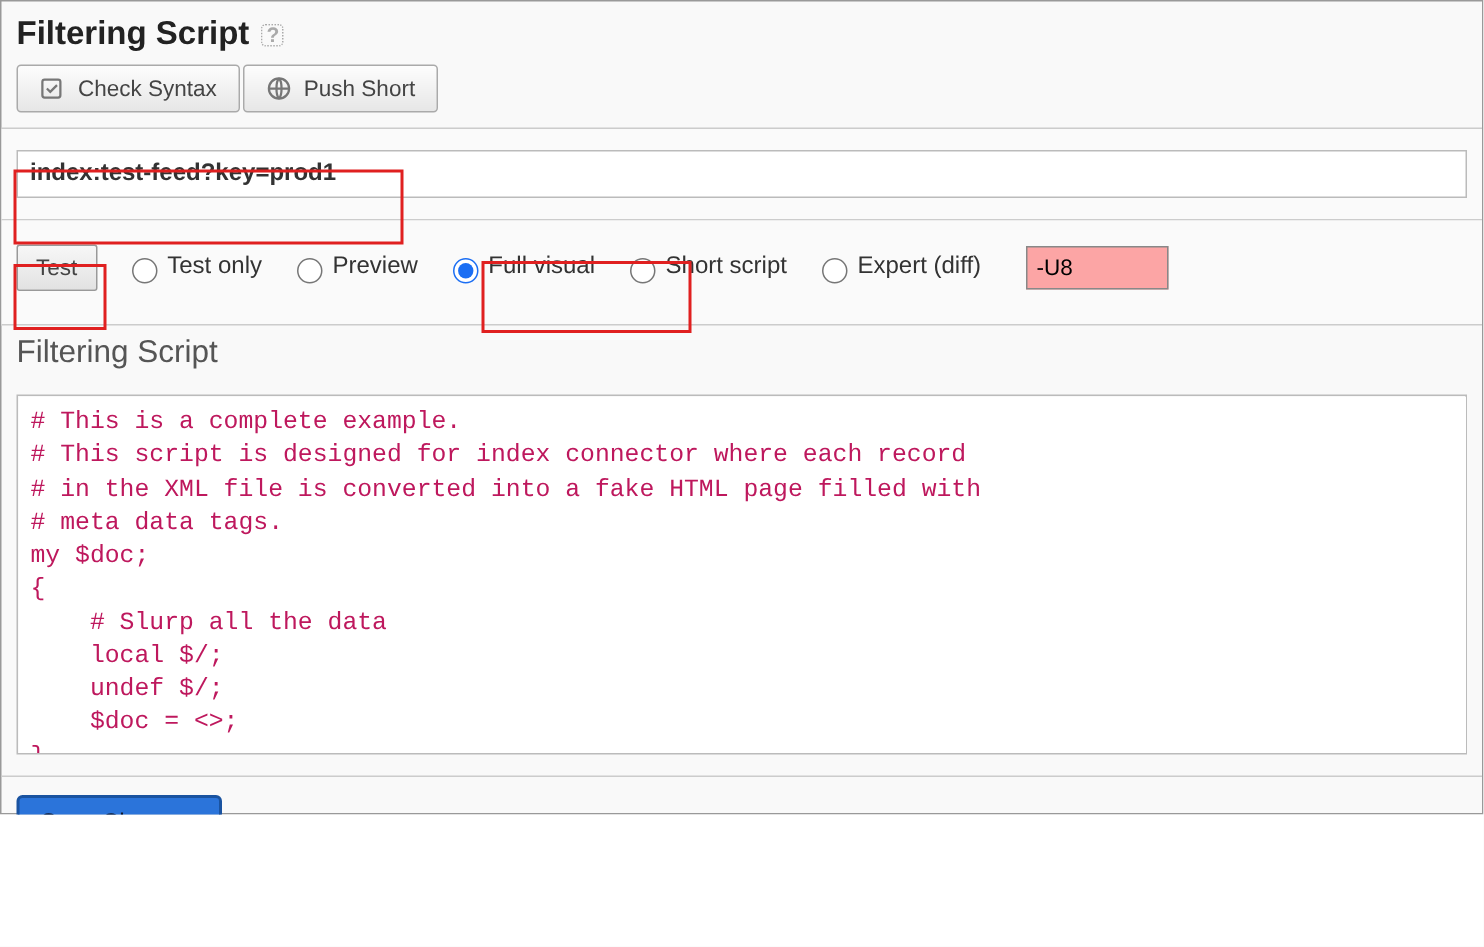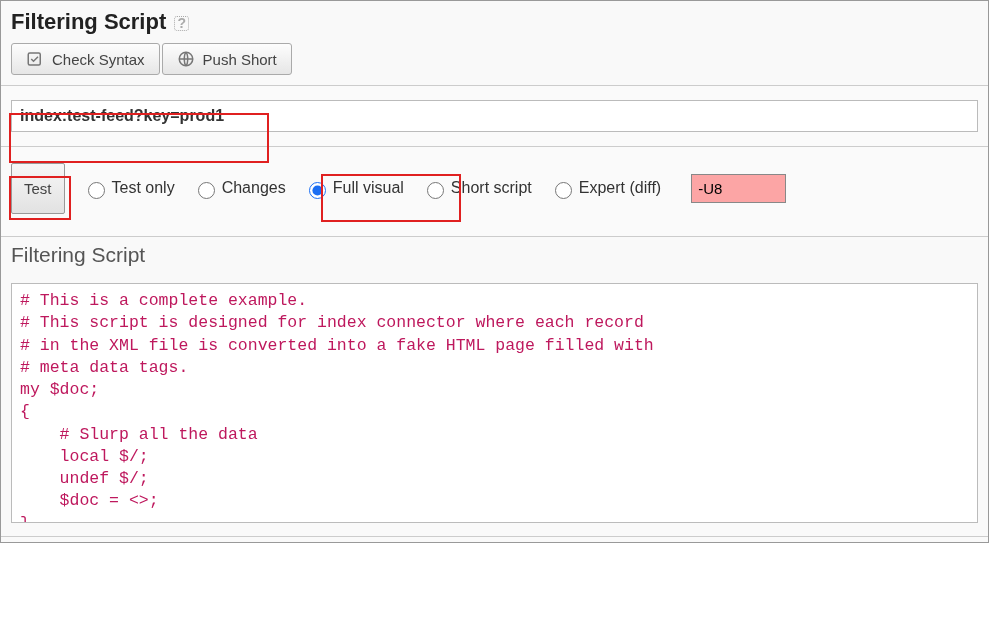--- a/index.html
+++ b/index.html
@@ -90,21 +90,21 @@
       padding: 16px 10px 22px 10px;
       display: flex;
       align-items: center;
       gap: 18px;
       background: #fafafa;
     }
     .test-btn {
       background: linear-gradient(#f7f7f7, #e2e2e2);
       border: 1px solid #999;
       border-radius: 2px;
-      padding: 16px 12px;
+      padding: 6px 12px;
       font-size: 15px;
       color: #444;
       cursor: pointer;
     }
     .radio-item {
       display: inline-flex;
       align-items: flex-start;
       gap: 4px;
       font-size: 16px;
       color: #333;
@@ -202,21 +202,21 @@
   <div class="section test-row">
     <button class="test-btn">Test</button>
 
     <label class="radio-item">
       <input type="radio" name="mode" style="">
       <span>Test only</span>
     </label>
 
     <label class="radio-item">
       <input type="radio" name="mode" style="">
-      <span>Changes</span>
+      <span>Preview</span>
     </label>
 
     <label class="radio-item">
       <input type="radio" name="mode" checked="" style="">
       <span>Full visual</span>
     </label>
 
     <label class="radio-item">
       <input type="radio" name="mode" style="">
       <span>Short script</span>

